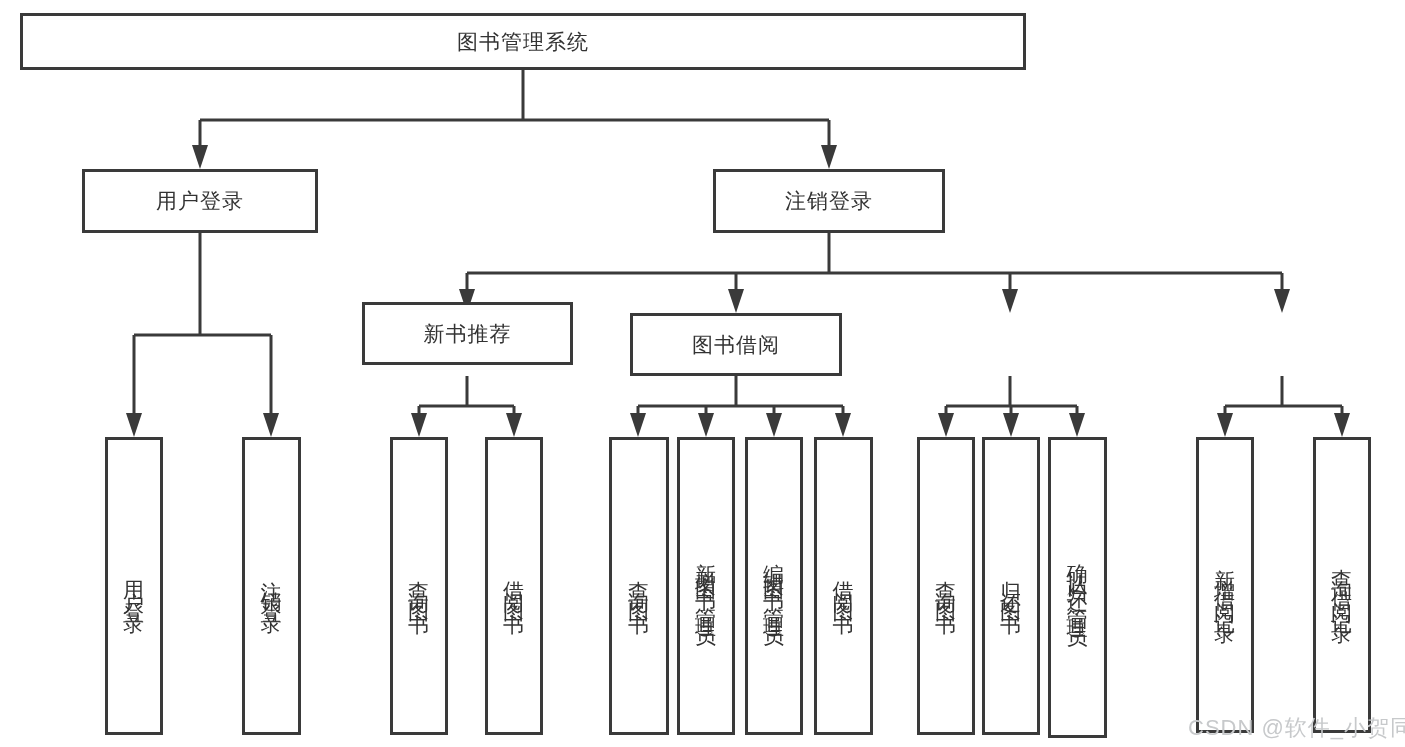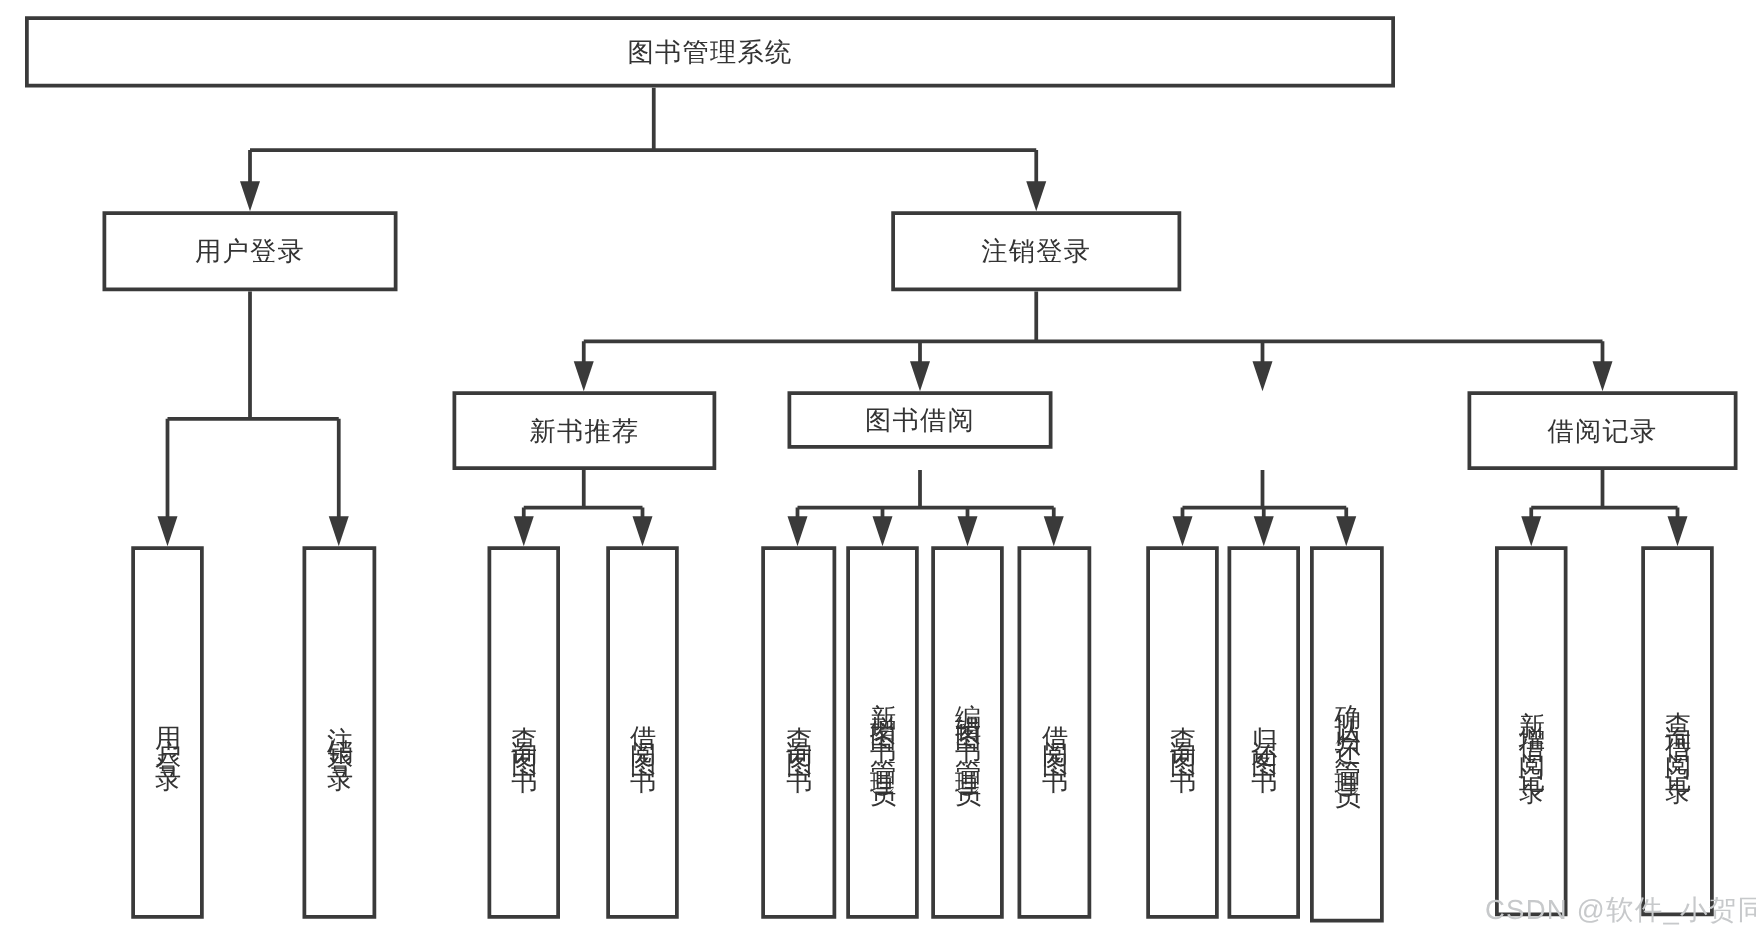--- a/index.html
+++ b/index.html
@@ -68,39 +68,36 @@
       <polygon points="766,413 782,413 774,437"></polygon>
       <polygon points="835,413 851,413 843,437"></polygon>
       <polygon points="938,413 954,413 946,437"></polygon>
       <polygon points="1003,413 1019,413 1011,437"></polygon>
       <polygon points="1069,413 1085,413 1077,437"></polygon>
       <polygon points="1217,413 1233,413 1225,437"></polygon>
       <polygon points="1334,413 1350,413 1342,437"></polygon>
     </g>
   </svg>
 
-  <div class="box h" style="left:20px;top:13px;width:1096px;height:57px">
+  <div class="box h" style="left:20px;top:13px;width:1006px;height:57px">
     <span class="lbl">图书管理系统</span>
   </div>
 
   <div class="box h" style="left:82px;top:169px;width:236px;height:64px">
     <span class="lbl">用户登录</span>
   </div>
   <div class="box h" style="left:713px;top:169px;width:232px;height:64px">
     <span class="lbl">注销登录</span>
   </div>
 
-  <div class="box h" style="left:362px;top:313px;width:211px;height:63px">
+  <div class="box h" style="left:362px;top:302px;width:211px;height:63px">
     <span class="lbl">新书推荐</span>
   </div>
-  <div class="box h" style="left:630px;top:313px;width:212px;height:46px">
+  <div class="box h" style="left:630px;top:313px;width:212px;height:63px">
     <span class="lbl">图书借阅</span>
-  </div>
-  <div class="box h" style="left:1174px;top:313px;width:216px;height:63px">
-    <span class="lbl">借阅记录</span>
   </div>
 
   <div class="box v" style="left:105px;top:437px;width:58px;height:298px">
     <span class="vlbl">用户登录</span>
   </div>
   <div class="box v" style="left:242px;top:437px;width:59px;height:298px">
     <span class="vlbl">注销登录</span>
   </div>
 
   <div class="box v" style="left:390px;top:437px;width:58px;height:298px">

